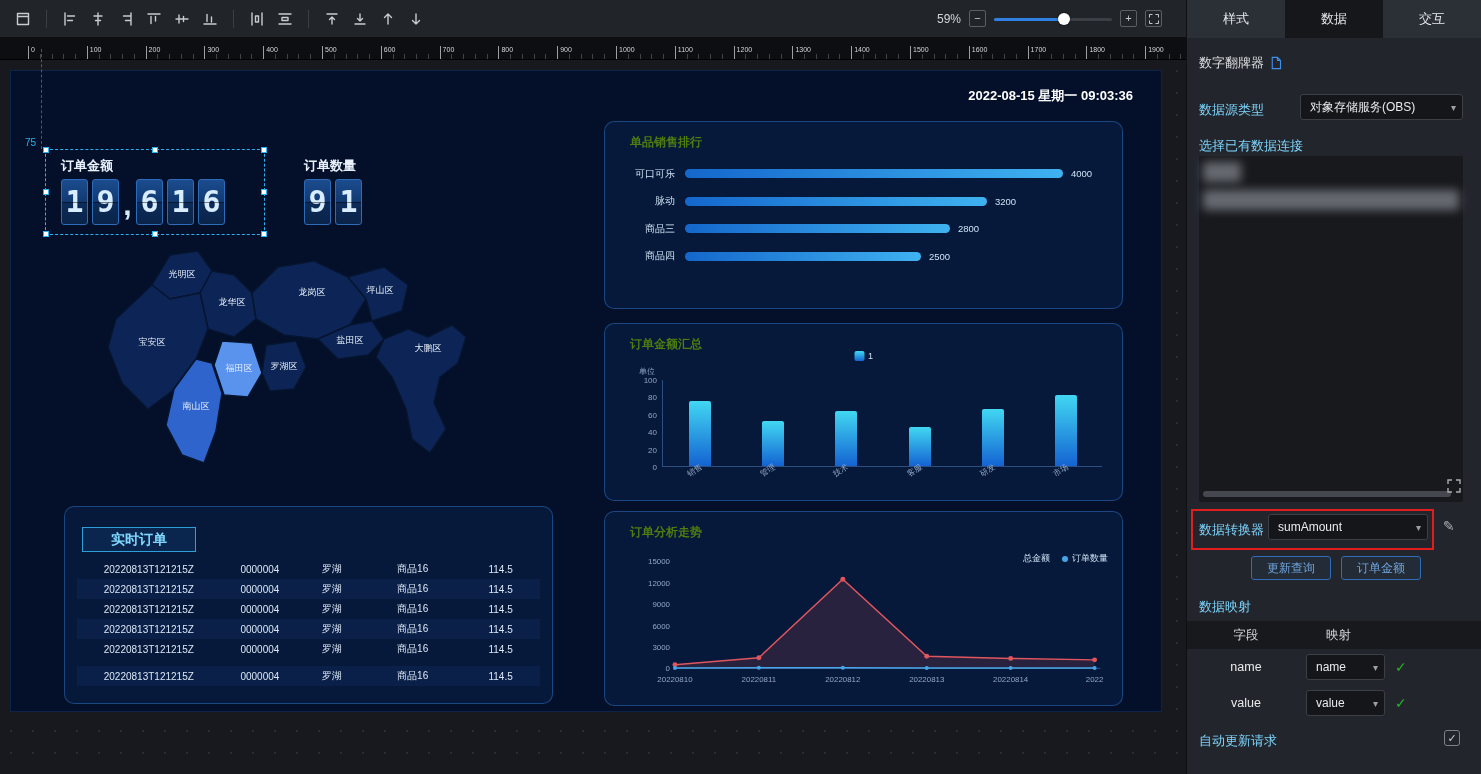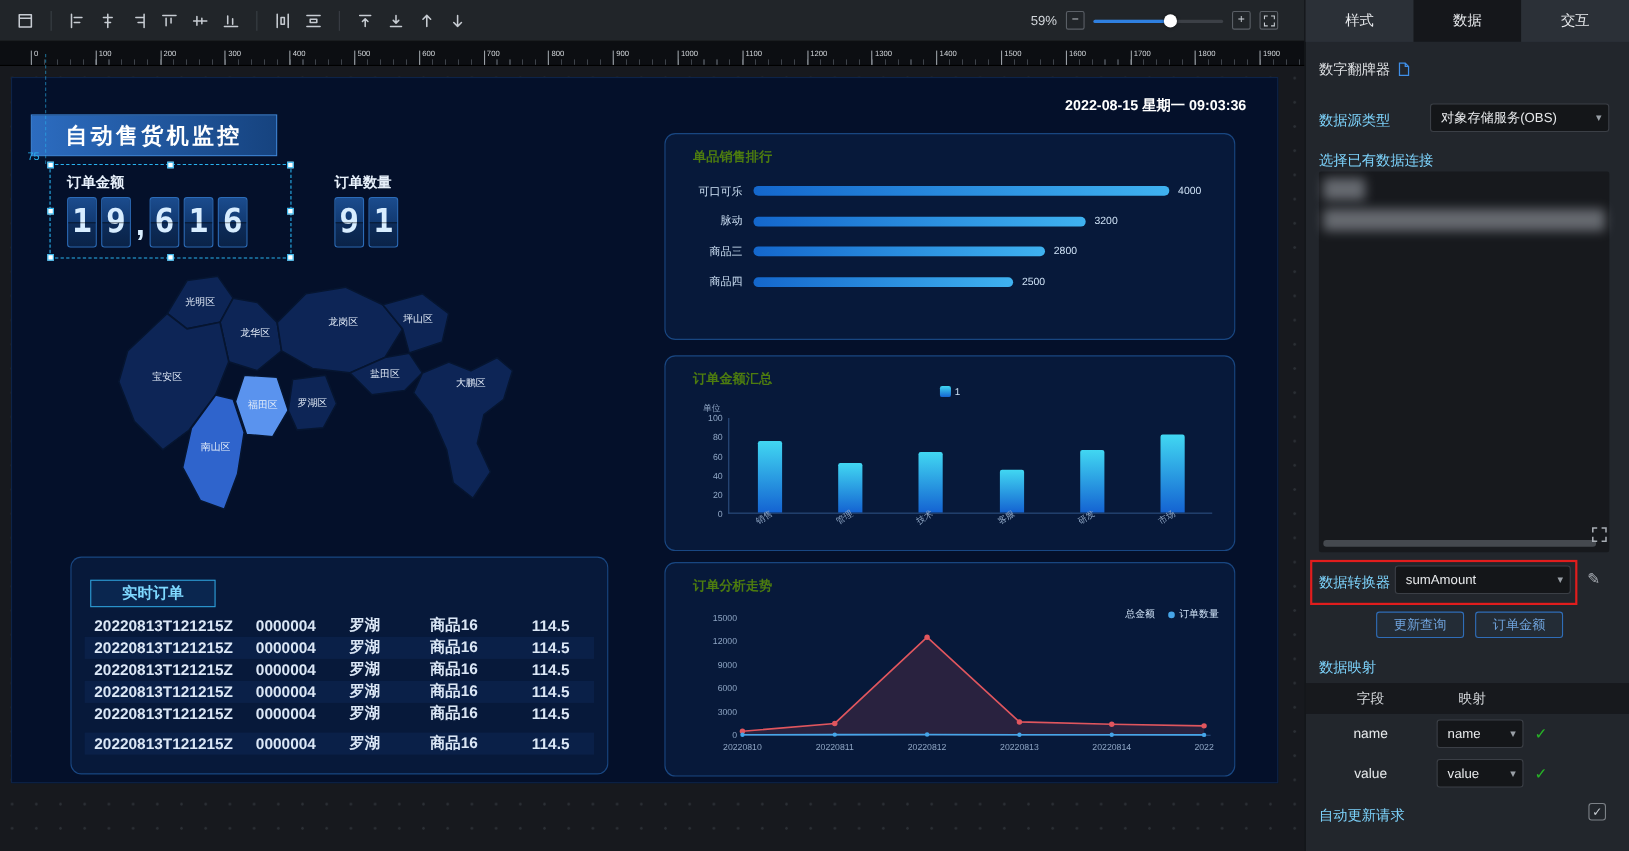--- a/index.html
+++ b/index.html
@@ -69,21 +69,21 @@
   .tlegend{position:absolute;right:14px;top:40px;display:flex;gap:12px;align-items:center;font-size:9px;color:#cfe2f6}
   .tlegend .item{display:flex;align-items:center;gap:4px}
   .dot{width:6px;height:6px;border-radius:50%}
   .ct{fill:#8fa6c4;font-size:8px}
 
   
   .rt-head{position:absolute;left:17px;top:20px;width:114px;height:25px;border:1px solid #2d9fd8;background:rgba(30,100,180,.18);display:flex;align-items:center;justify-content:center;color:#7fd9ff;font-size:14px;font-weight:bold}
   .otable{position:absolute;left:12px;top:52px;right:12px}
   .ogrid{display:grid;grid-template-columns:31% 17% 14% 21% 17%;align-items:center;text-align:center}
   .ohead{height:20px;background:#0c3a77;color:#eef5fd;font-size:10px;font-weight:bold}
-  .trow{height:20px;font-size:14px;color:#dbe7f6;font-weight:bold}
+  .trow{height:20px;font-size:10px;color:#dbe7f6;font-weight:normal}
   .trow:nth-child(even){background:rgba(28,76,150,.16)}
   .trow:last-child{margin-top:7px}
 
   
   .mappoly{stroke:#061530;stroke-width:1.5;stroke-linejoin:round;fill:#0d2556}
   .mappoly.hl1{fill:#2f64cc}
   .mappoly.hl2{fill:#5a93ee}
   .mlab{fill:#e4edf9;font-size:9px}
 
   
@@ -221,21 +221,20 @@
       <div class="rlabel" style="left: 910px;">1500</div>
       <div class="rlabel" style="left: 968.8px;">1600</div>
       <div class="rlabel" style="left: 1027.6px;">1700</div>
       <div class="rlabel" style="left: 1086.4px;">1800</div>
       <div class="rlabel" style="left: 1145.2px;">1900</div>
     </div>
 
   <div class="workspace">
     <div class="dashboard">
 
-      <div class="dash-title">自动售货机监控</div>
       <div class="dash-time">2022-08-15 星期一 09:03:36</div>
 
       <div class="kpilab" style="left:50px;top:86px">订单金额</div>
       <div class="flip" style="left:50px;top:108px">
           <span class="fd">1</span>
           <span class="fd">9</span>
           <span class="fcomma">,</span>
           <span class="fd">6</span>
           <span class="fd">1</span>
           <span class="fd">6</span>

